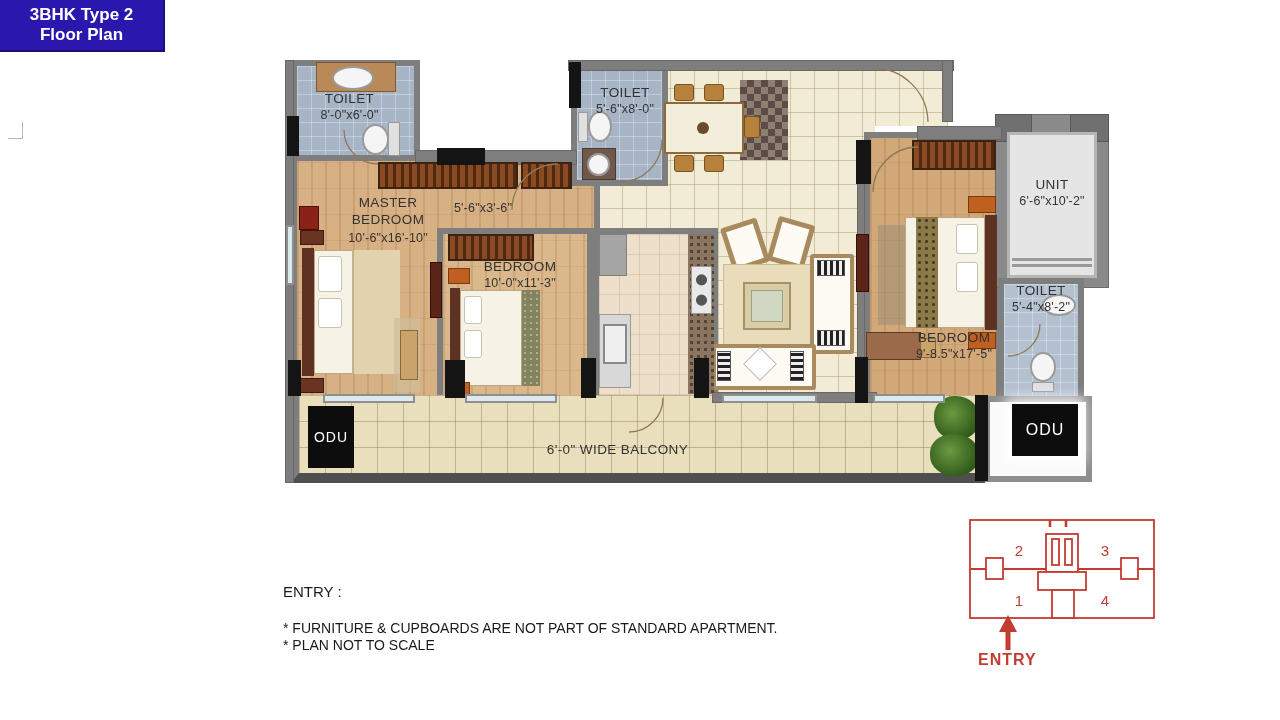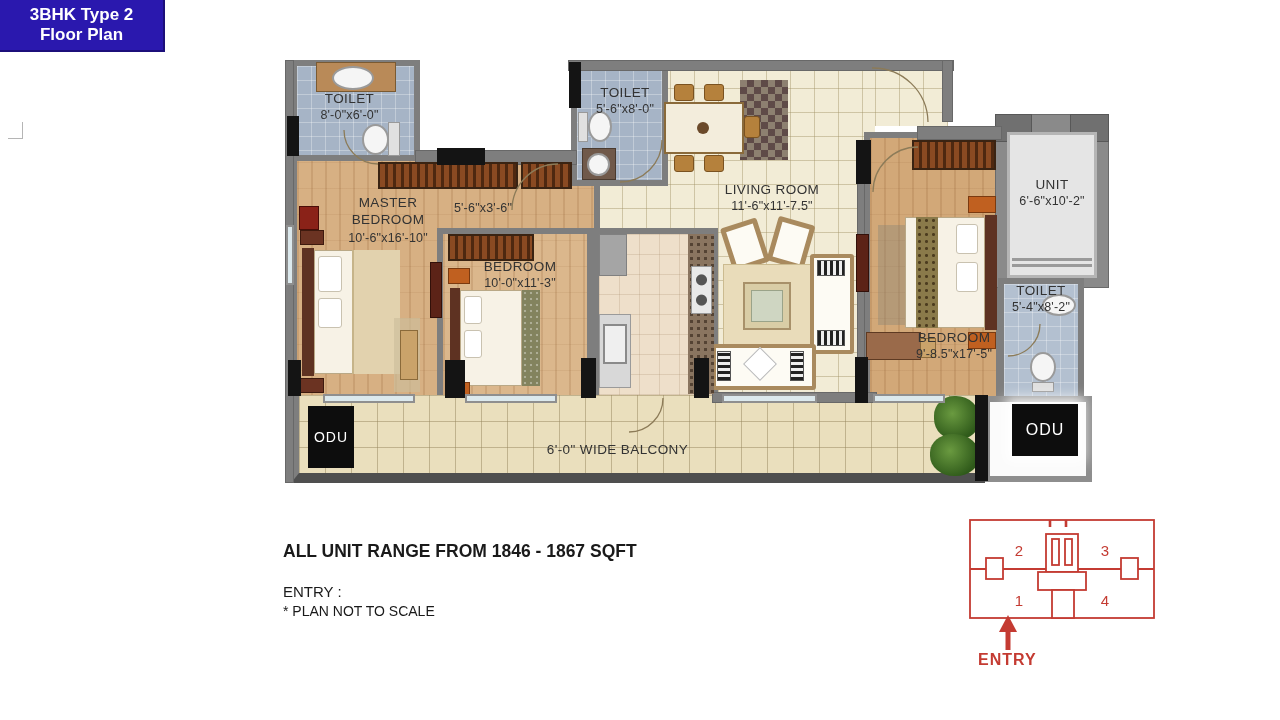--- a/index.html
+++ b/index.html
@@ -240,45 +240,41 @@
     <div class="rname">TOILET</div>
     <div class="rdim">8'-0"x6'-0"</div>
   </div>
   <div class="abs rlabel wraplbl rname" style="left:342px;top:194px;width:92px;">MASTER BEDROOM</div>
   <div class="abs rlabel rdim" style="left:322px;top:230px;width:132px;">10'-6"x16'-10"</div>
   <div class="abs rlabel rdim" style="left:428px;top:200px;width:110px;">5'-6"x3'-6"</div>
   <div class="abs rlabel" style="left:582px;top:84px;width:86px;">
     <div class="rname">TOILET</div>
     <div class="rdim">5'-6"x8'-0"</div>
   </div>
-  <div class="abs rlabel" style="left:688px;top:181px;width:168px;">
-    <div class="rname">LIVING ROOM</div>
-    <div class="rdim">11'-6"x11'-7.5"</div>
-  </div>
   <div class="abs rlabel" style="left:452px;top:258px;width:136px;">
     <div class="rname">BEDROOM</div>
     <div class="rdim">10'-0"x11'-3"</div>
   </div>
   <div class="abs rlabel" style="left:1004px;top:176px;width:96px;">
     <div class="rname">UNIT</div>
     <div class="rdim">6'-6"x10'-2"</div>
   </div>
   <div class="abs rlabel" style="left:1001px;top:282px;width:80px;">
     <div class="rname">TOILET</div>
     <div class="rdim">5'-4"x8'-2"</div>
   </div>
   <div class="abs rlabel" style="left:888px;top:329px;width:132px;">
     <div class="rname">BEDROOM</div>
     <div class="rdim">9'-8.5"x17'-5"</div>
   </div>
   <div class="abs rlabel rname" style="left:535px;top:441px;width:165px;">6'-0" WIDE BALCONY</div>
 
-  <div class="abs f-range" style="left:283px;top:541px;">ALL UNIT RANGE FROM 1846 - 1867 SQFT</div>
   <div class="abs f-note" style="left:283px;top:583px;">ENTRY :</div>
-  <div class="abs f-line" style="left:283px;top:603px;">* PLAN NOT TO SCALE</div>
+  <div class="abs f-line" style="left:283px;top:637px;">* PLAN NOT TO SCALE</div>
+  <div class="abs f-line" style="left:283px;top:620px;">* FURNITURE &amp; CUPBOARDS ARE NOT PART OF STANDARD APARTMENT.</div>
 
   <svg class="abs" style="left:962px;top:512px;width:200px;height:160px;" viewBox="0 0 200 160">
     <g stroke="#c43b32" stroke-width="1.8" fill="none">
       <rect x="8" y="8" width="184" height="98"></rect>
       <path d="M8 57 H84"></path>
         <path d="M116 57 H192"></path>
     </g>
     <g stroke="#c43b32" stroke-width="1.8" fill="#ffffff">
       <rect x="24" y="46" width="17" height="21"></rect>
       <rect x="159" y="46" width="17" height="21"></rect>

